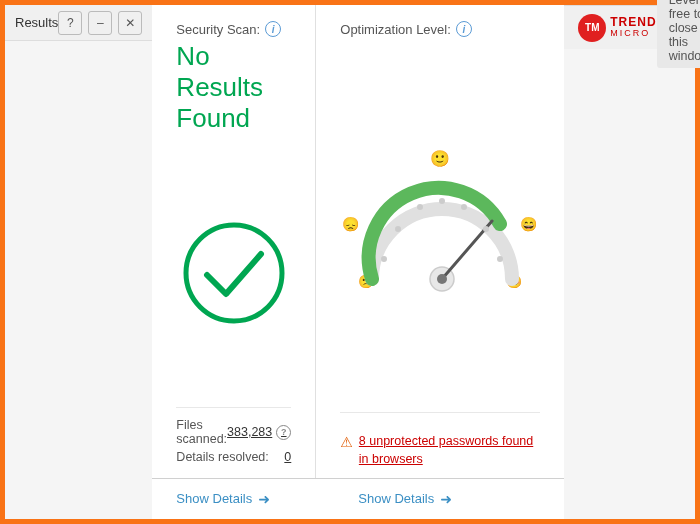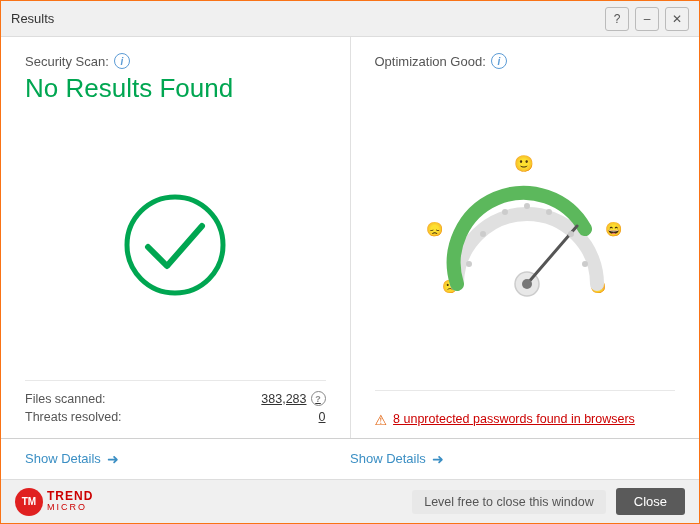--- a/index.html
+++ b/index.html
@@ -8,23 +8,23 @@
       height: 524px;
       background: #e8e8e8;
       font-family: 'Segoe UI', Arial, sans-serif;
       overflow: hidden;
     }
 
     .window {
       width: 700px;
       height: 524px;
       background: #f5f5f5;
-      border: 1px solid #f97316;
-      display: flex;
-      flex-direction: column;
+      border: 5px solid #f97316;
+      display: flex;
+      flex-direction: row;
     }
 
     .title-bar {
       background: #f0f0f0;
       border-bottom: 1px solid #ddd;
       height: 36px;
       display: flex;
       align-items: center;
       padding: 0 10px;
       justify-content: space-between;
@@ -363,29 +363,29 @@
 
         <div class="stats-area">
           <div class="stat-row">
             <span>Files scanned:</span>
             <span class="stat-value">
               <span>383,283</span>
               <span class="help-icon">?</span>
             </span>
           </div>
           <div class="stat-row">
-            <span>Threats resolved:</span>
+            <span>Details resolved:</span>
             <span class="stat-value">0</span>
           </div>
         </div>
       </div>
 
       <div class="panel">
         <div class="panel-label">
-          <span>Optimization Good:</span>
+          <span>Optimization Level:</span>
           <span class="info-icon">i</span>
         </div>
 
         <div class="gauge-container">
           <div class="gauge-wrapper">
 
             <span class="face-icon face-top">🙂</span>
             <span class="face-icon face-left" style="font-size:14px; color:#bbb;">😞</span>
             <span class="face-icon face-bottom-left" style="font-size:13px; color:#bbb;">🙁</span>
             <span class="face-icon face-bottom-right" style="font-size:13px; color:#5a9;">😊</span>

